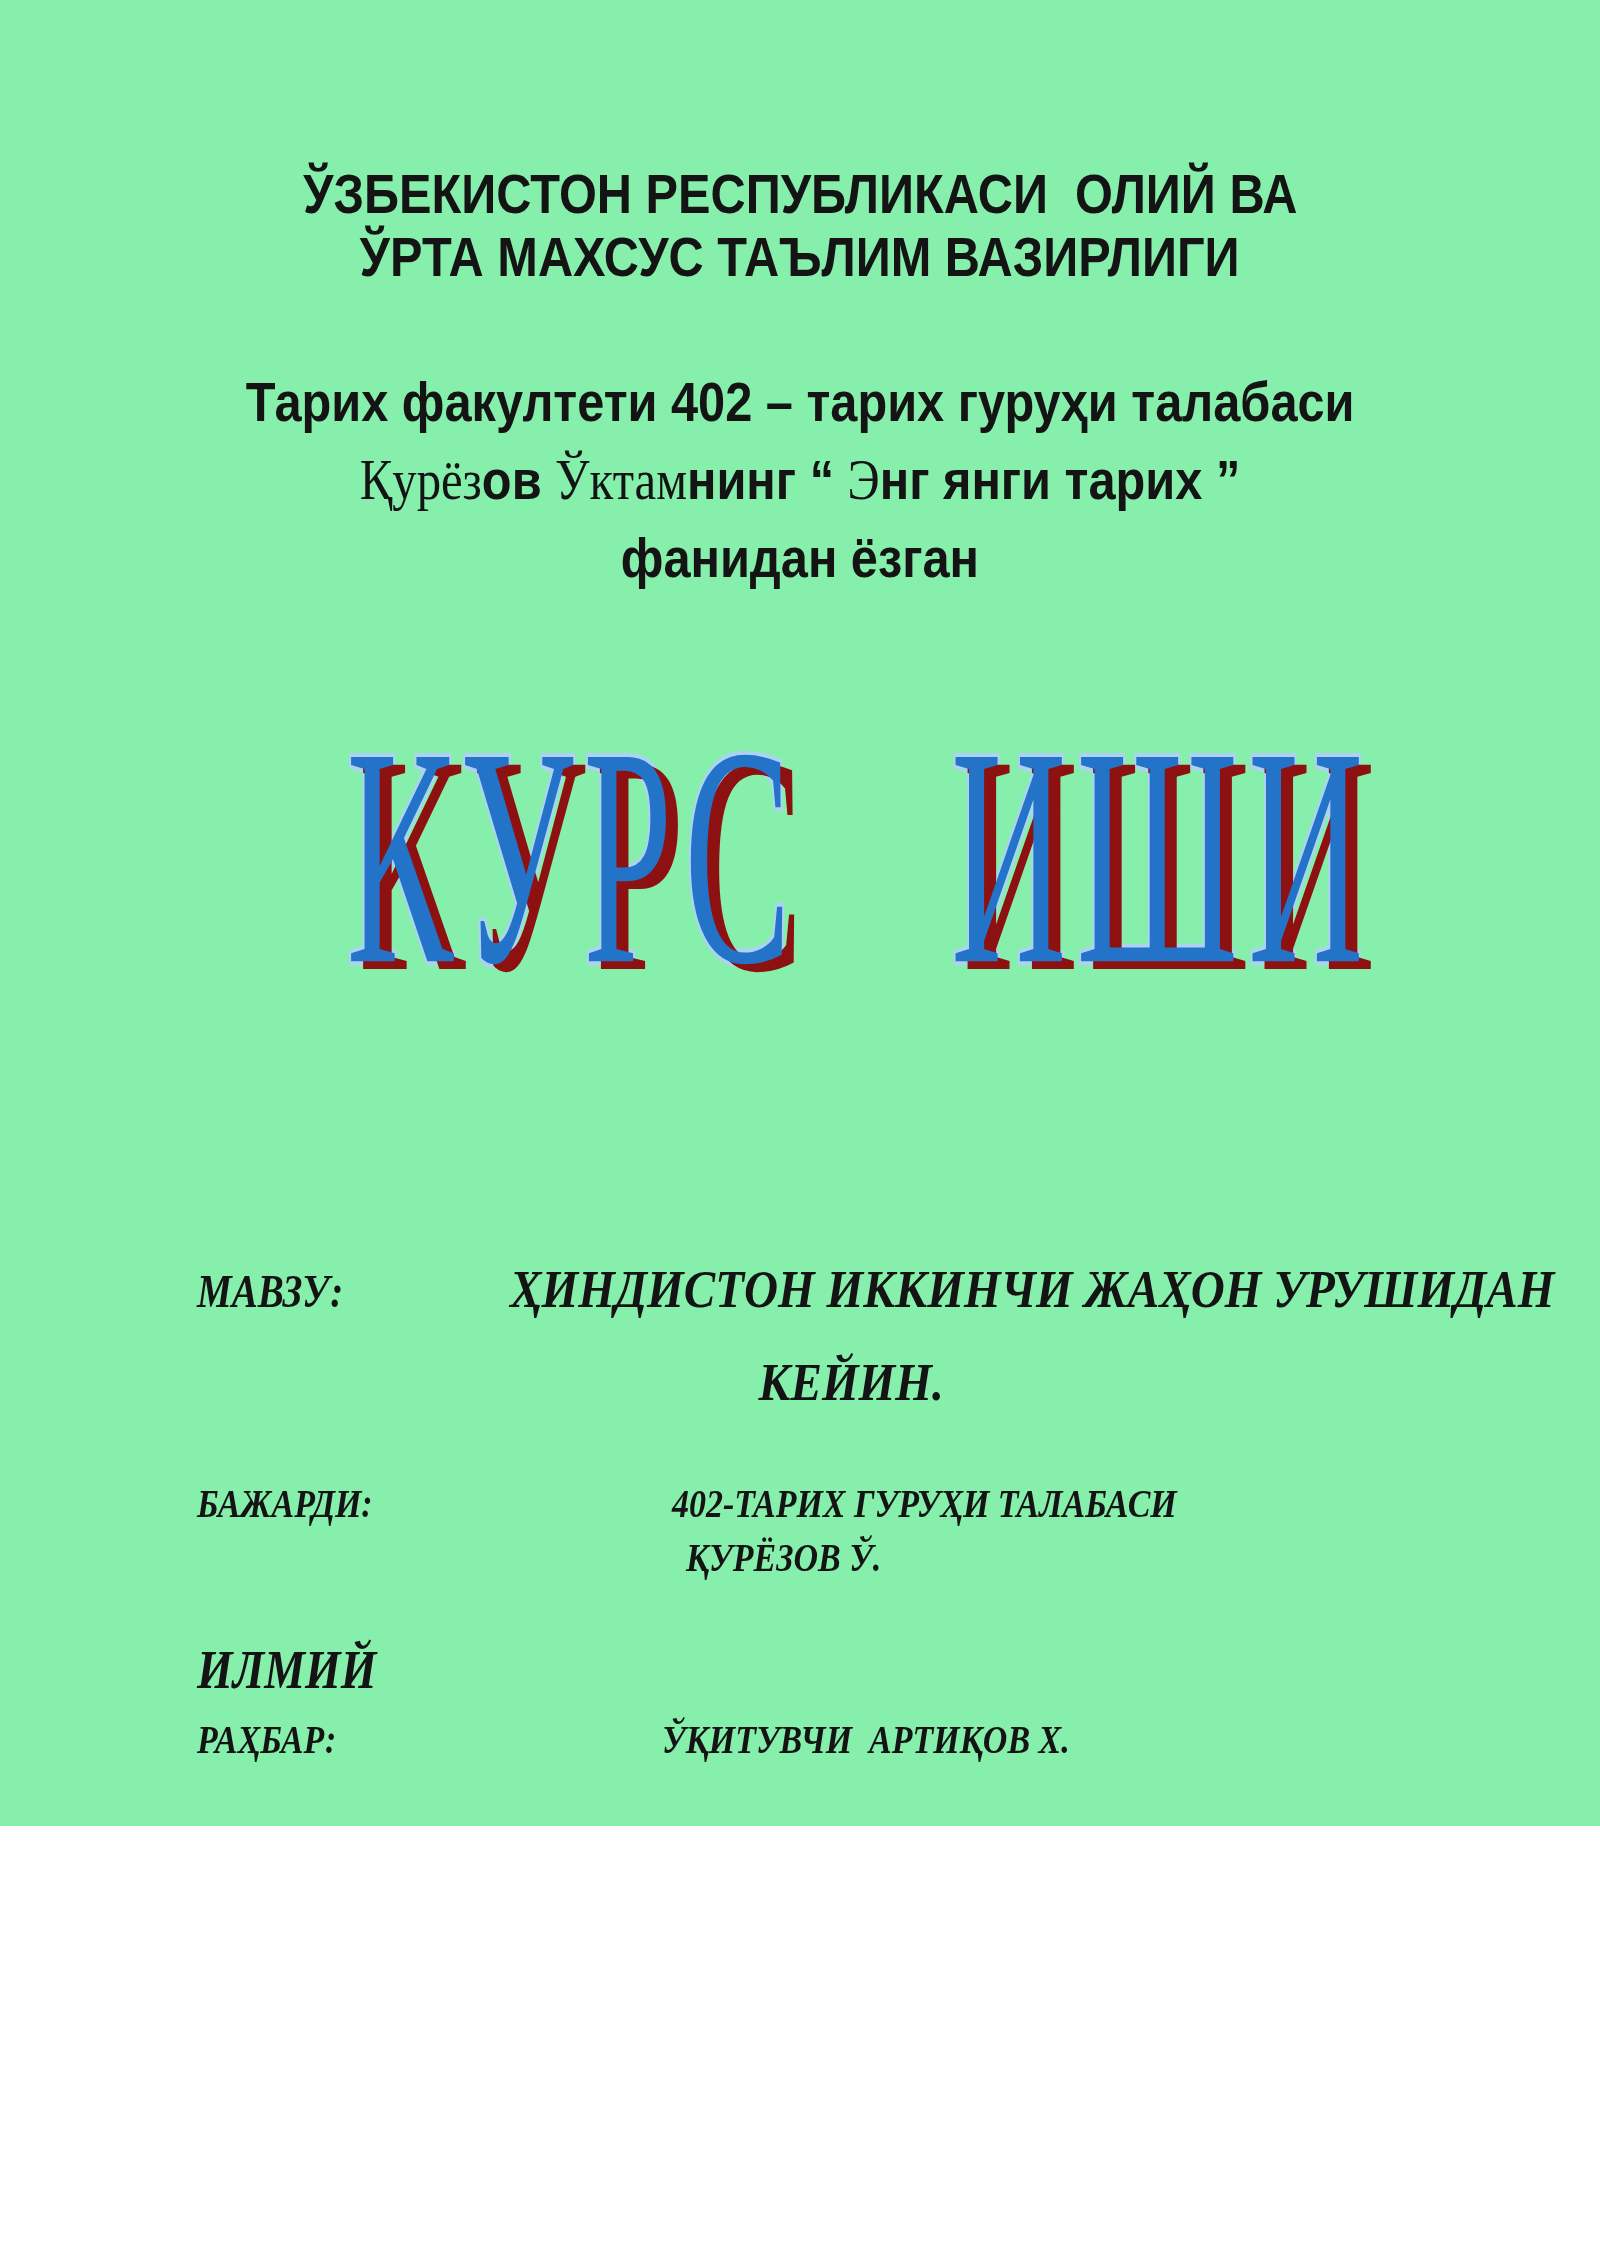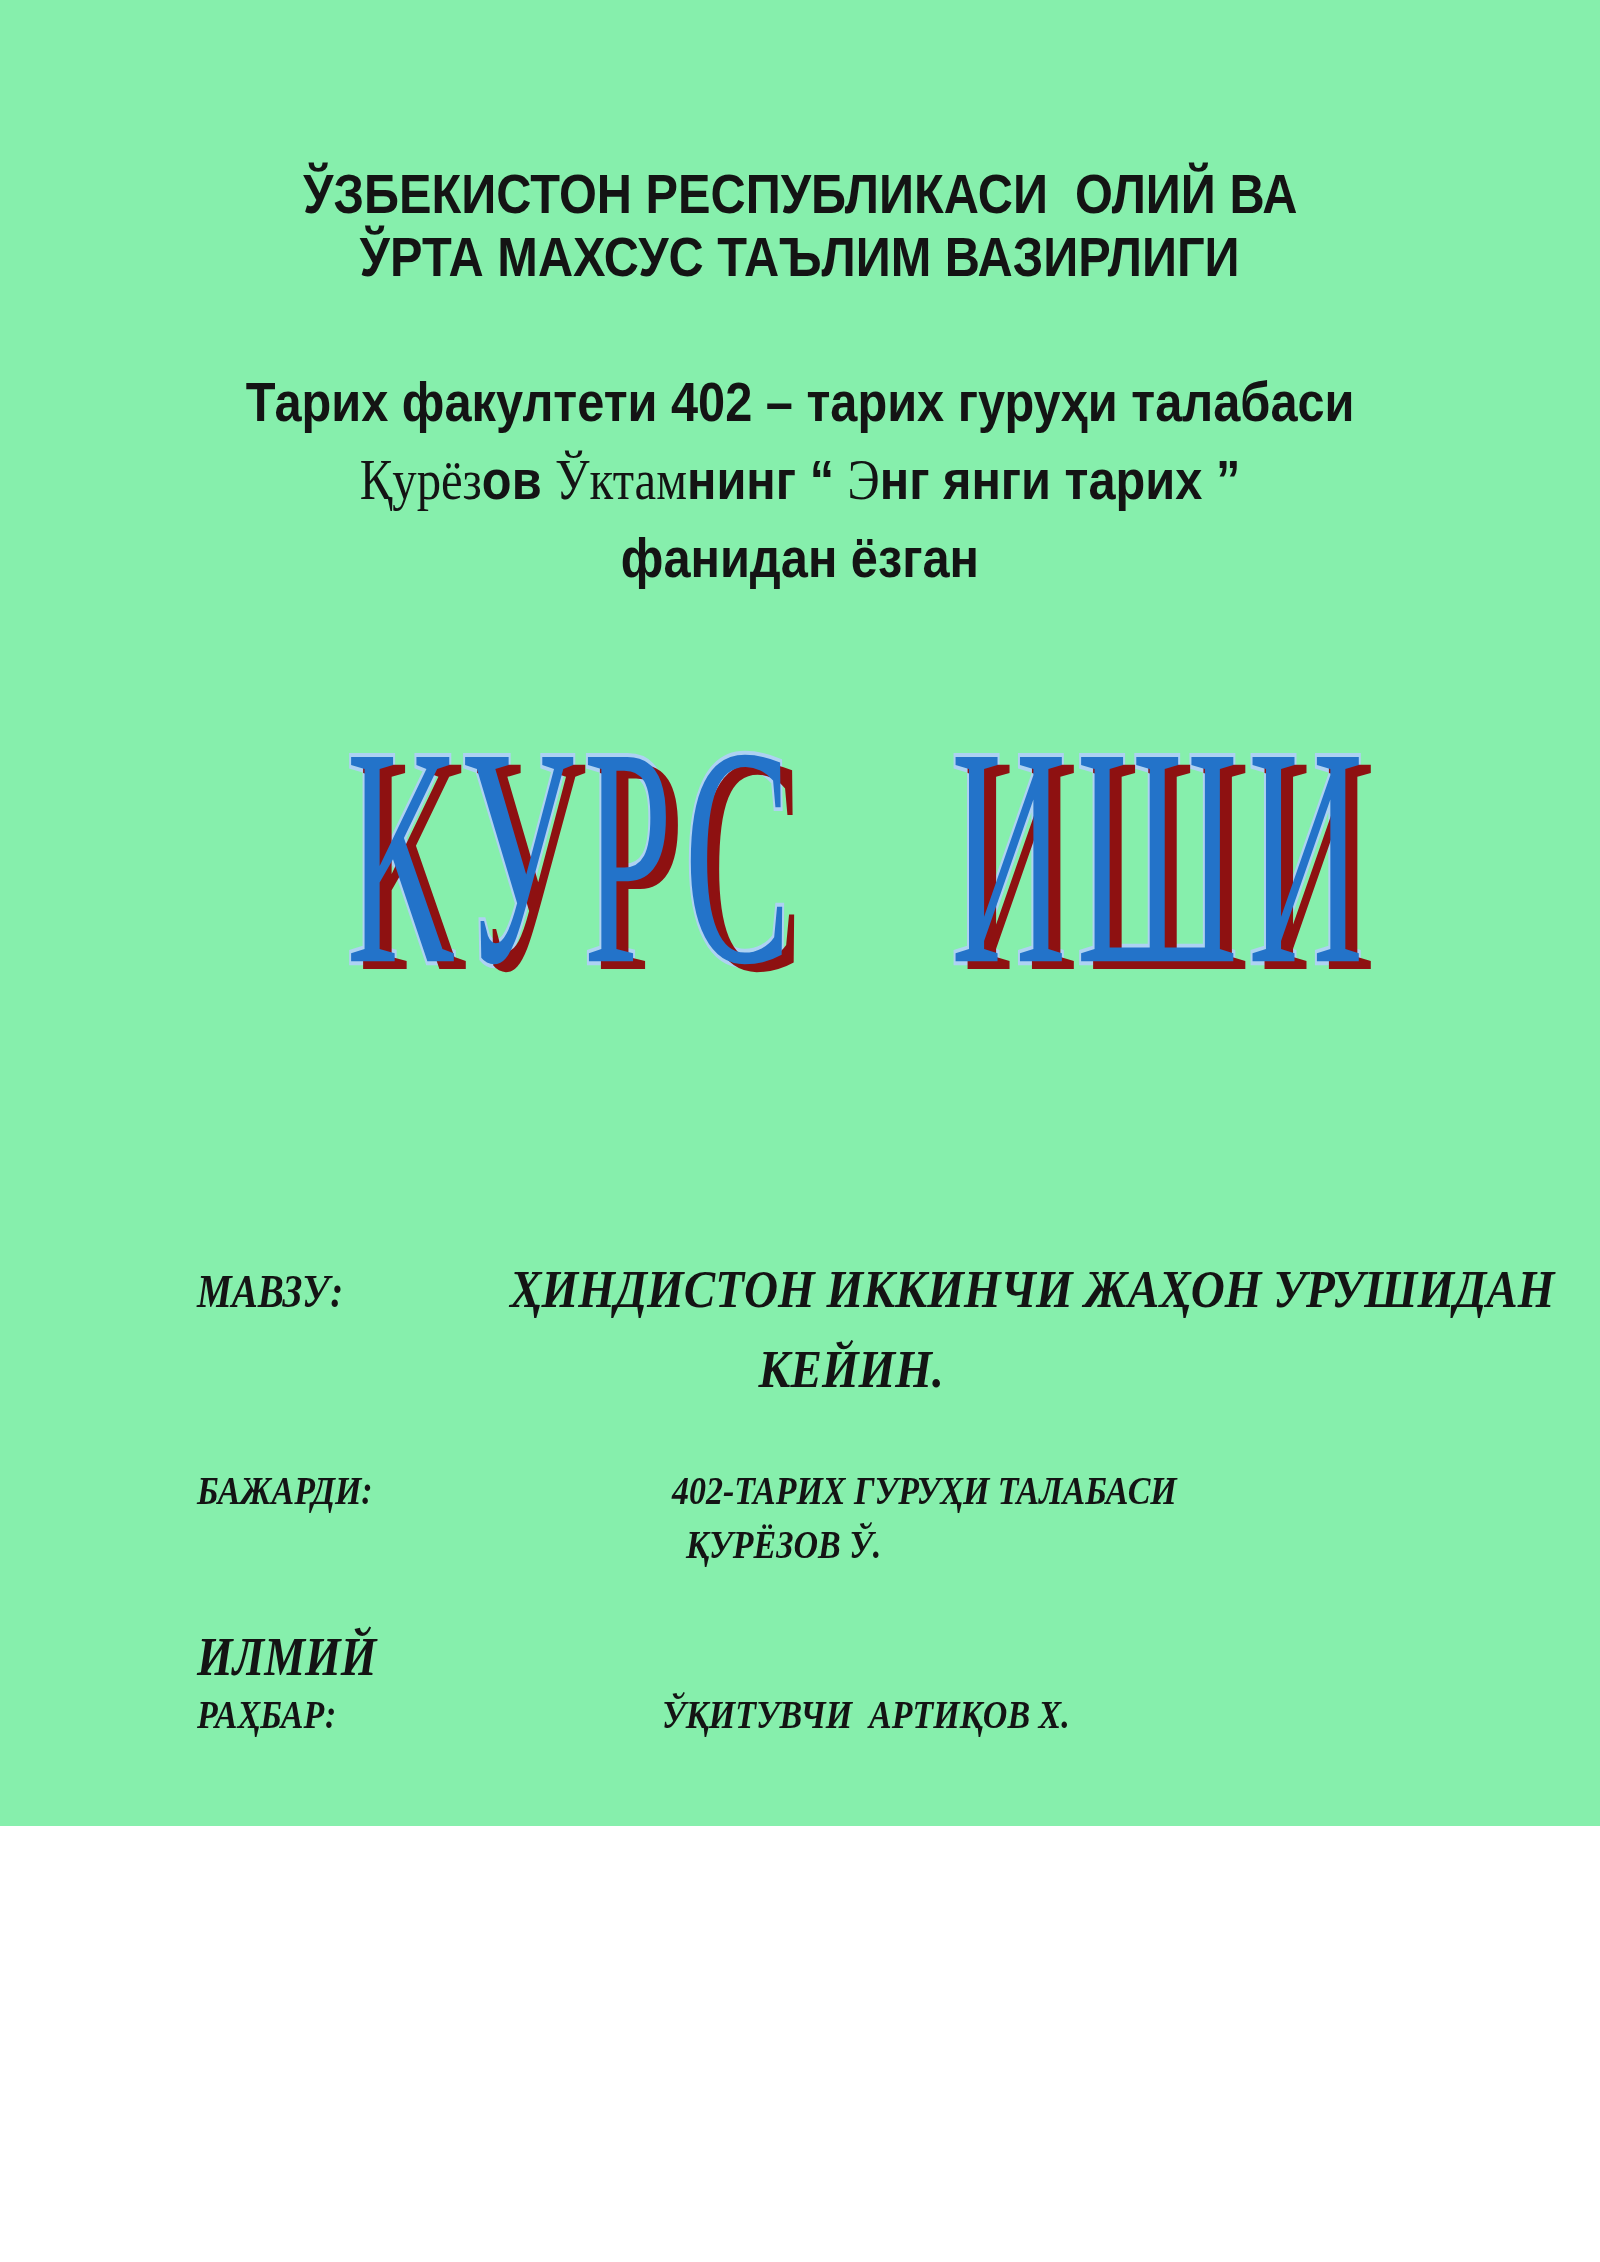--- a/index.html
+++ b/index.html
@@ -51,28 +51,28 @@
     line-height:1;
   }
   .wa-gap{ margin-left:150px; }
 
   
   .serif{ font-family:"Liberation Serif","DejaVu Serif",serif; font-weight:700;font-style:italic; }
   .row{ display:flex; align-items:baseline; padding-left:197px; }
   .topic-row{ margin-top:263px; }
   .topic-label{ width:313px; flex:0 0 313px; font-size:46px; line-height:60px; }
   .topic-value{ font-size:53px; line-height:60px; }
-  .topic-line2{ margin-top:17px; margin-left:197px; width:1308px; text-align:center; font-size:53px; line-height:60px; }
+  .topic-line2{ margin-top:30px; margin-left:197px; width:1308px; text-align:center; font-size:53px; line-height:60px; }
   .performer-row{ margin-top:65px; }
   .performer-label{ width:475px; flex:0 0 475px; font-size:40px; line-height:54px; }
   .performer-value{ font-size:40px; line-height:54px; }
   .performer-value .line2{ padding-left:14px; }
   .advisor-block{ margin-top:58px; }
   .advisor-label1{ padding-left:197px; font-size:54px; line-height:54px; }
-  .advisor-row{ margin-top:4px; }
+  .advisor-row{ margin-top:16px; }
   .advisor-label2{ width:465px; flex:0 0 465px; font-size:40px; line-height:54px; }
   .advisor-value{ font-size:40px; line-height:54px; }
 </style>
 </head>
 <body>
 
 <div class="page">
 
   <div class="heading ministry">
     <div><span class="cx pre">ЎЗБЕКИСТОН РЕСПУБЛИКАСИ  ОЛИЙ ВА</span></div>

